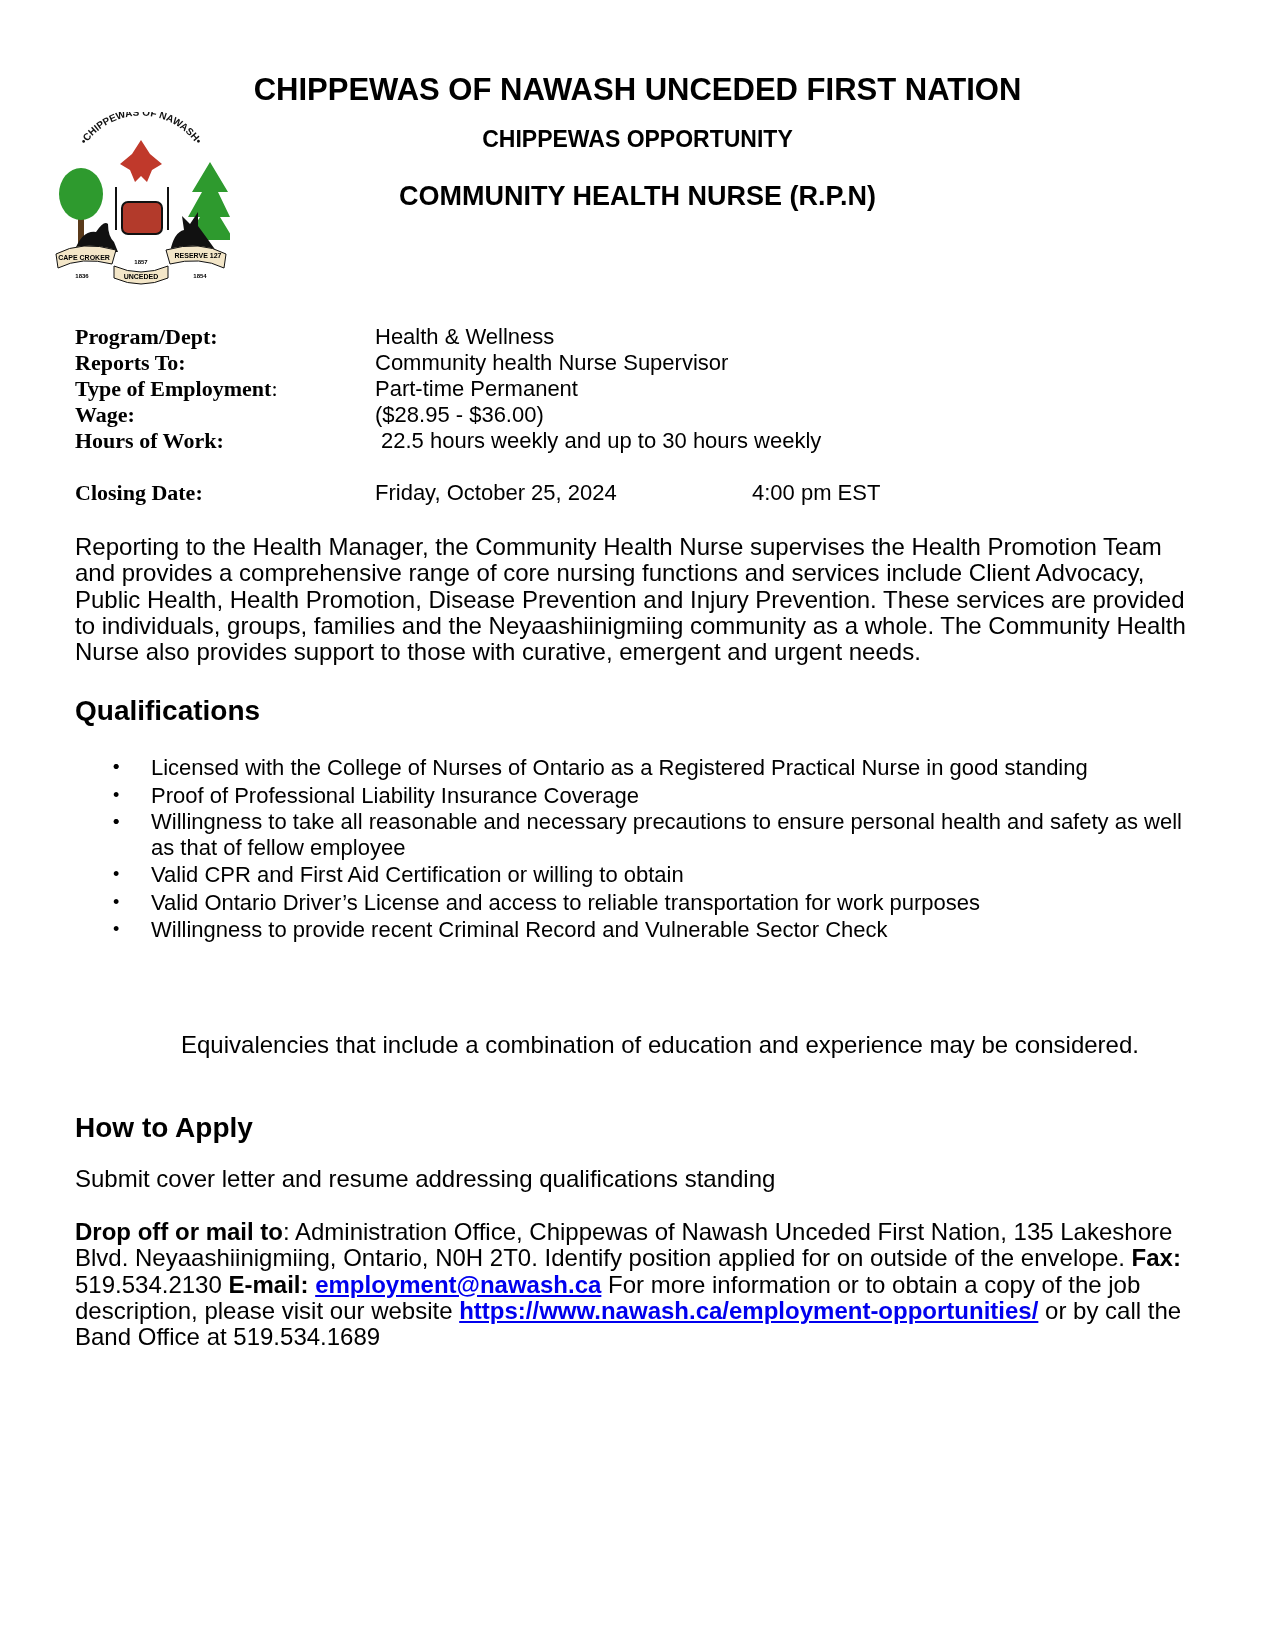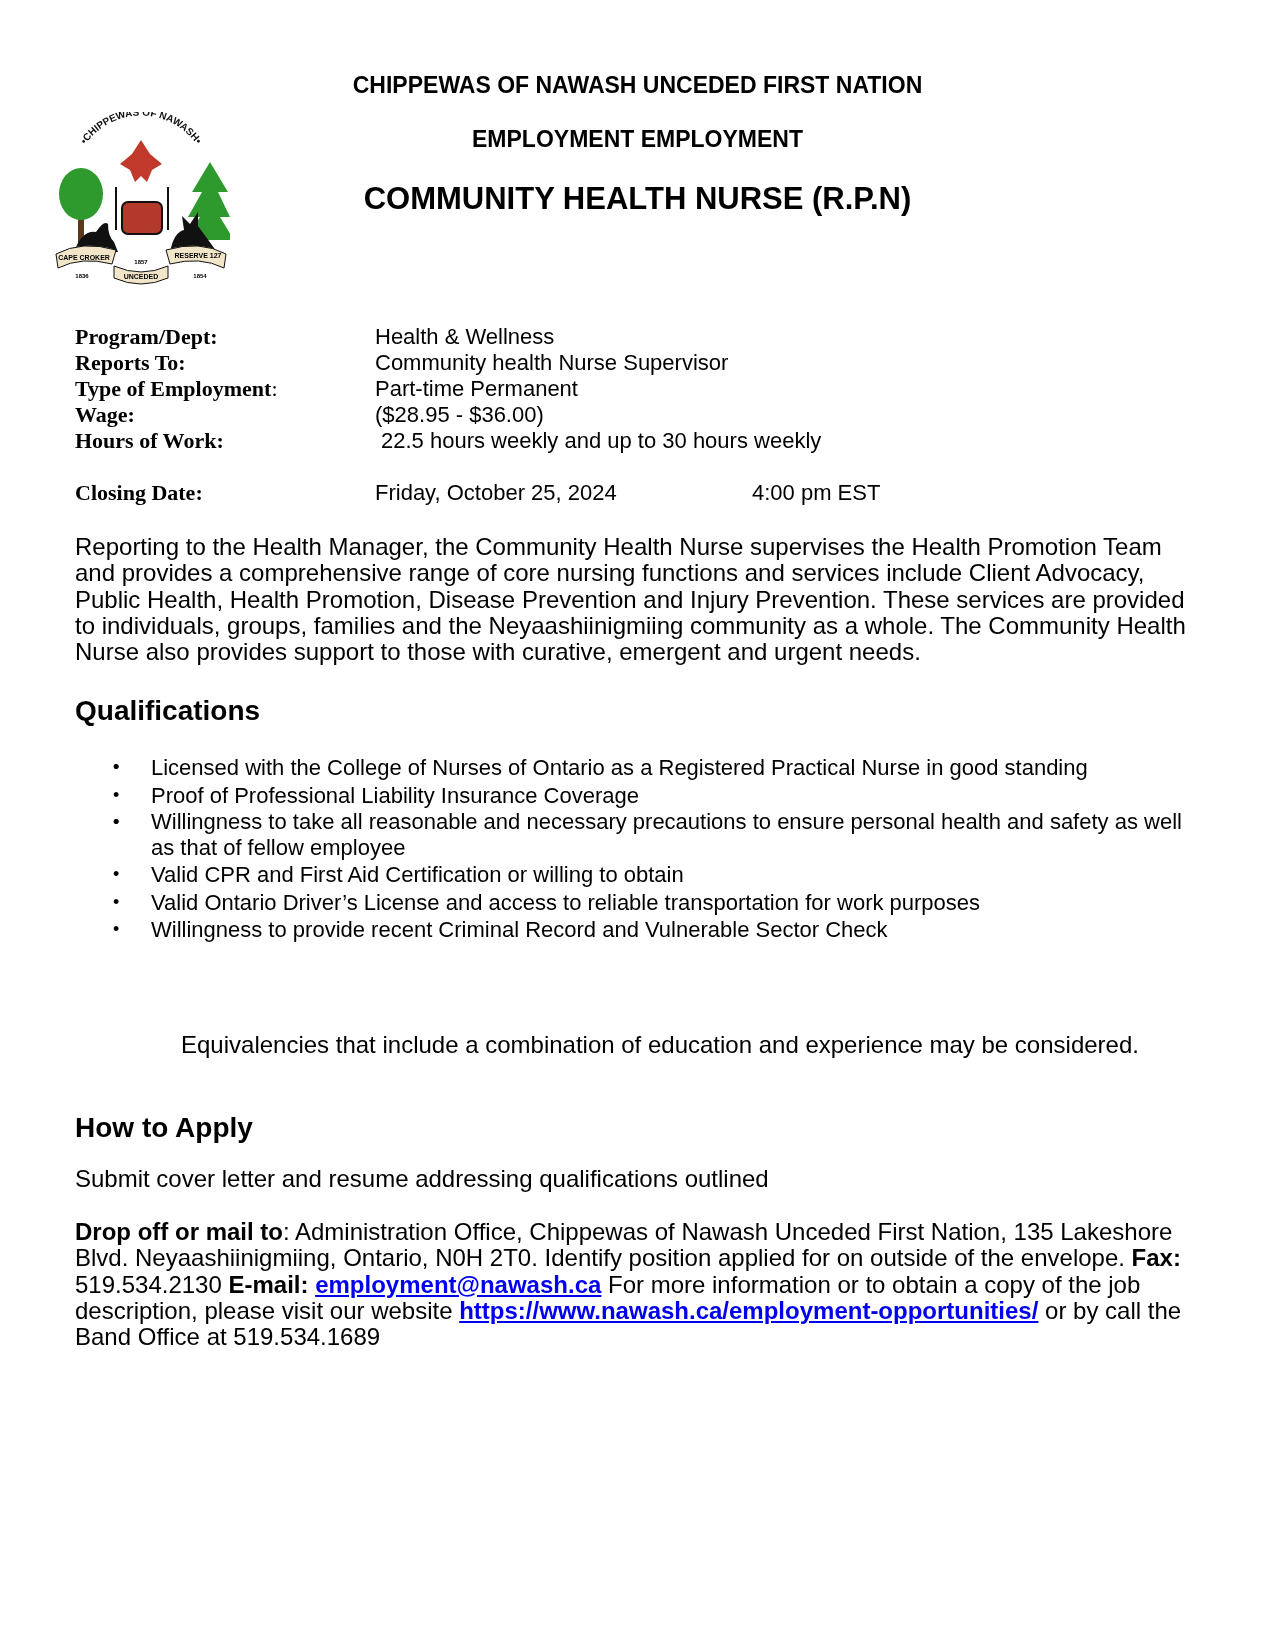--- a/index.html
+++ b/index.html
@@ -1,42 +1,42 @@
 <!DOCTYPE html>
 <html><head>
 <meta charset="utf-8">
 <style>
   html, body { margin: 0; padding: 0; background: #ffffff; }
   body { width: 1275px; height: 1650px; position: relative; overflow: hidden;
          font-family: "Liberation Sans", sans-serif; color: #000; }
   .abs { position: absolute; }
   .center { left: 0; width: 1275px; text-align: center; }
-  .h1 { font-weight: bold; font-size: 23px; }
+  .h1 { font-weight: bold; font-size: 31px; }
   .h2 { font-weight: bold; font-size: 23px; }
-  .h3 { font-weight: bold; font-size: 31px; }
+  .h3 { font-weight: bold; font-size: 27px; }
   .logo { left: 52px; top: 112px; width: 178px; height: 178px; }
   .row { position: absolute; left: 75px; font-size: 22px; line-height: 26px; }
   .lbl { position: absolute; left: 0; font-weight: bold; white-space: nowrap; font-family: Liberation Serif, serif; }
   .lbl .plain { font-weight: normal; }
   .val { position: absolute; left: 300px; white-space: nowrap; }
   .val2 { position: absolute; left: 677px; white-space: nowrap; }
   .para { position: absolute; left: 75px; width: 1130px; font-size: 24px; line-height: 26.3px; }
   .section { position: absolute; left: 75px; font-weight: bold; font-size: 28px; }
   ul.quals { position: absolute; left: 75px; top: 754px; width: 1130px; margin: 0; padding: 0; list-style: none;
              font-size: 22px; line-height: 27.5px; }
   ul.quals li { position: relative; padding-left: 76px; }
   ul.quals li .bullet { position: absolute; left: 38px; top: 0; font-size: 18px; }
   a.link { color: #0000ee; font-weight: bold; text-decoration: underline; }
   b { font-weight: bold; }
 </style>
 </head>
 <body>
 
 <div class="abs center h1" style="top:72px;">CHIPPEWAS OF NAWASH UNCEDED FIRST NATION</div>
-<div class="abs center h2" style="top:126px;">EMPLOYMENT EMPLOYMENT</div>
+<div class="abs center h2" style="top:126px;">CHIPPEWAS OPPORTUNITY</div>
 <div class="abs center h3" style="top:181px;">COMMUNITY HEALTH NURSE (R.P.N)</div>
 
 <div class="abs logo">
   <svg width="178" height="178" viewBox="0 0 178 178">
     <defs>
       <path id="arcPath" d="M 22 60 A 68 68 0 0 1 156 60"></path>
     </defs>
     <text font-family="Liberation Sans, sans-serif" font-size="10" font-weight="bold" fill="#111">
       <textPath href="#arcPath" startOffset="50%" text-anchor="middle">•CHIPPEWAS OF NAWASH•</textPath>
     </text>
@@ -102,14 +102,14 @@
   <li><span class="bullet">•</span><span>Proof of Professional Liability Insurance Coverage</span></li>
   <li><span class="bullet">•</span></li>
   <li style="line-height:26px;"><span class="bullet">•</span><span>Willingness to take all reasonable and necessary precautions to ensure personal health and safety as well as that of fellow employee</span></li>
   <li><span class="bullet">•</span><span>Valid CPR and First Aid Certification or willing to obtain</span></li>
   <li><span class="bullet">•</span><span>Valid Ontario Driver’s License and access to reliable transportation for work purposes</span></li>
   <li><span class="bullet">•</span><span>Willingness to provide recent Criminal Record and Vulnerable Sector Check</span></li>
 </ul>
 <div class="para" style="top:1032px; left:181px; width:1000px;">Equivalencies that include a combination of education and experience may be considered.</div>
 
 <div class="section" style="top:1112px;">How to Apply</div>
-<div class="para" style="top:1166px;">Submit cover letter and resume addressing qualifications outlined</div>
+<div class="para" style="top:1166px;">Submit cover letter and resume addressing qualifications standing</div>
 <div class="para" style="top:1219px; width:1140px;"><b>Drop off or mail to</b><span>:  Administration Office, Chippewas of Nawash Unceded First Nation, 135 Lakeshore Blvd. Neyaashiinigmiing, Ontario, N0H 2T0.  Identify position applied for on outside of the envelope.  </span><b>Fax:</b><span> 519.534.2130  </span><b>E-mail:</b> <a class="link" style="color: rgb(0, 0, 238);">employment@nawash.ca</a><span>  For more information or to obtain a copy of the job description, please visit our website </span><a class="link" style="color: rgb(0, 0, 238);">https://www.nawash.ca/employment-opportunities/</a><span> or by call the Band Office at 519.534.1689</span></div>
 
 </body></html>

